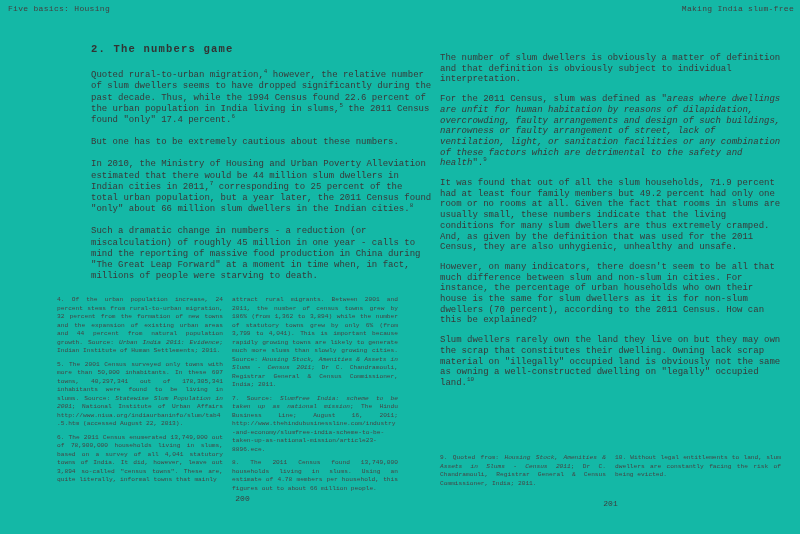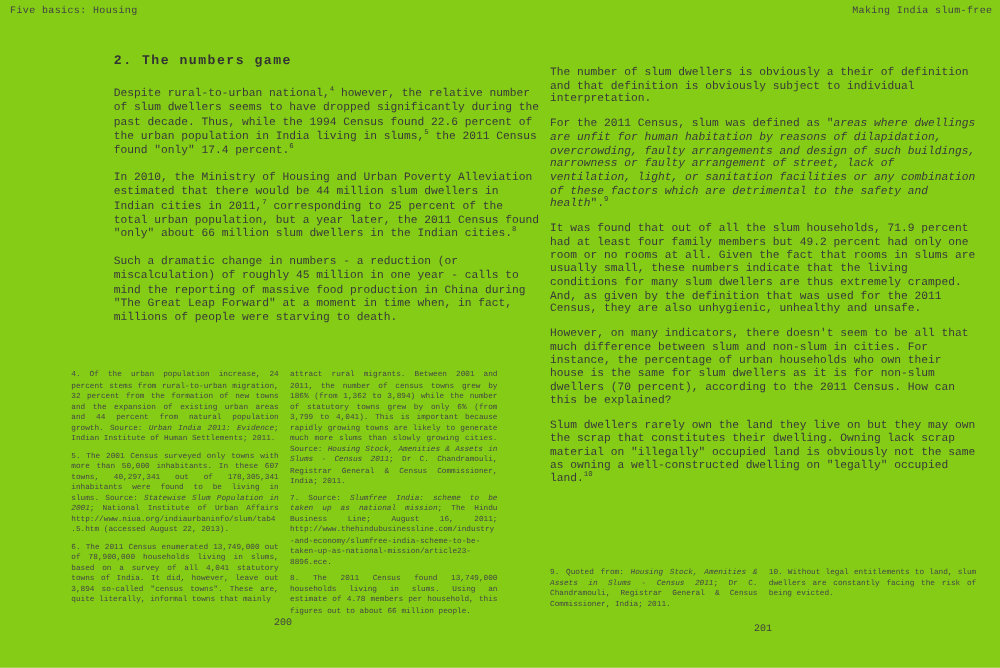--- a/index.html
+++ b/index.html
@@ -5,21 +5,21 @@
   html,body{margin:0;padding:0;}
   body{
     width:800px;height:534px;
     background:#f7f7f7;
     font-family:"Liberation Mono","DejaVu Sans Mono",monospace;
     overflow:hidden;
   }
   .spread{
     position:relative;
     width:800px;height:534px;
-    background:#84cc16;
+    background:#14b8a6;
     color:#3a3a3a;
     text-decoration:underline;
   }
   .running-head{
     position:absolute;
     top:4px;
     font-size:8px;
     letter-spacing:0.3px;
     color:#424242;
     white-space:nowrap;
@@ -65,34 +65,35 @@
     margin:0 0 5px 0;
     color:#454545;
   }
   .page-number{
     position:absolute;
     width:341px;
     text-align:center;
     font-size:8px;
     color:#3d3d3d;
   }
-  .pn-left{left:56px;top:494px;}
+  .pn-left{left:72px;top:494px;}
   .pn-right{left:440px;top:499px;}
 </style>
 </head>
 <body>
 
 <div class="spread">
 
   <div>
     <div class="running-head head-left">Five basics: Housing</div>
 
     <div class="text-block text-block-left">
       <h2 class="section-title">2. The numbers game</h2>
-      <p><span>Despite rural-to-urban national,</span><sup>4</sup><span> however, the relative number of slum dwellers seems to have dropped significantly during the past decade. Thus, while the 1994 Census found 22.6 percent of the urban population in India living in slums,</span><sup>5</sup><span> the 2011 Census found "only" 17.4 percent.</span><sup>6</sup></p>
+      <p><span>Quoted rural-to-urban migration,</span><sup>4</sup><span> however, the relative number of slum dwellers seems to have dropped significantly during the past decade. Thus, while the 1994 Census found 22.6 percent of the urban population in India living in slums,</span><sup>5</sup><span> the 2011 Census found "only" 17.4 percent.</span><sup>6</sup></p>
+      <p><span>But one has to be extremely cautious about these numbers.</span></p>
       <p><span>In 2010, the Ministry of Housing and Urban Poverty Alleviation estimated that there would be 44 million slum dwellers in Indian cities in 2011,</span><sup>7</sup><span> corresponding to 25 percent of the total urban population, but a year later, the 2011 Census found "only" about 66 million slum dwellers in the Indian cities.</span><sup>8</sup></p>
       <p><span>Such a dramatic change in numbers - a reduction (or miscalculation) of roughly 45 million in one year - calls to mind the reporting of massive food production in China during "The Great Leap Forward" at a moment in time when, in fact, millions of people were starving to death.</span></p>
     </div>
 
     <div class="footnotes footnotes-left">
       <div class="fn-col">
         <p class="fn"><span>4. Of the urban population increase, 24 percent stems from rural-to-urban migration, 32 percent from the formation of new towns and the expansion of existing urban areas and 44 percent from natural population growth. Source: </span><i>Urban India 2011: Evidence</i><span>; Indian Institute of Human Settlements; 2011.</span></p>
         <p class="fn"><span>5. The 2001 Census surveyed only towns with more than 50,000 inhabitants. In these 607 towns, 40,297,341 out of 178,305,341 inhabitants were found to be living in slums. Source: </span><i>Statewise Slum Population in 2001</i><span>; National Institute of Urban Affairs http://www.niua.org/indiaurbaninfo/slum/tab4.5.htm (accessed August 22, 2013).</span></p>
         <p class="fn"><span>6. The 2011 Census enumerated 13,749,000 out of 78,900,000 households living in slums, based on a survey of all 4,041 statutory towns of India. It did, however, leave out 3,894 so-called "census towns". These are, quite literally, informal towns that mainly</span></p>
       </div>
@@ -103,21 +104,21 @@
       </div>
     </div>
 
     <div class="page-number pn-left">200</div>
   </div>
 
   <div>
     <div class="running-head head-right">Making India slum-free</div>
 
     <div class="text-block text-block-right">
-      <p><span>The number of slum dwellers is obviously a their of definition and that definition is obviously subject to individual interpretation.</span></p>
+      <p><span>The number of slum dwellers is obviously a matter of definition and that definition is obviously subject to individual interpretation.</span></p>
       <p><span>For the 2011 Census, slum was defined as "</span><i>areas where dwellings are unfit for human habitation by reasons of dilapidation, overcrowding, faulty arrangements and design of such buildings, narrowness or faulty arrangement of street, lack of ventilation, light, or sanitation facilities or any combination of these factors which are detrimental to the safety and health</i><span>".</span><sup>9</sup></p>
       <p><span>It was found that out of all the slum households, 71.9 percent had at least four family members but 49.2 percent had only one room or no rooms at all. Given the fact that rooms in slums are usually small, these numbers indicate that the living conditions for many slum dwellers are thus extremely cramped. And, as given by the definition that was used for the 2011 Census, they are also unhygienic, unhealthy and unsafe.</span></p>
       <p><span>However, on many indicators, there doesn't seem to be all that much difference between slum and non-slum in cities. For instance, the percentage of urban households who own their house is the same for slum dwellers as it is for non-slum dwellers (70 percent), according to the 2011 Census. How can this be explained?</span></p>
       <p><span>Slum dwellers rarely own the land they live on but they may own the scrap that constitutes their dwelling. Owning lack scrap material on "illegally" occupied land is obviously not the same as owning a well-constructed dwelling on "legally" occupied land.</span><sup>10</sup></p>
     </div>
 
     <div class="footnotes footnotes-right">
       <div class="fn-col">
         <p class="fn"><span>9. Quoted from: </span><i>Housing Stock, Amenities &amp; Assets in Slums - Census 2011</i><span>; Dr C. Chandramouli, Registrar General &amp; Census Commissioner, India; 2011.</span></p>
       </div>

